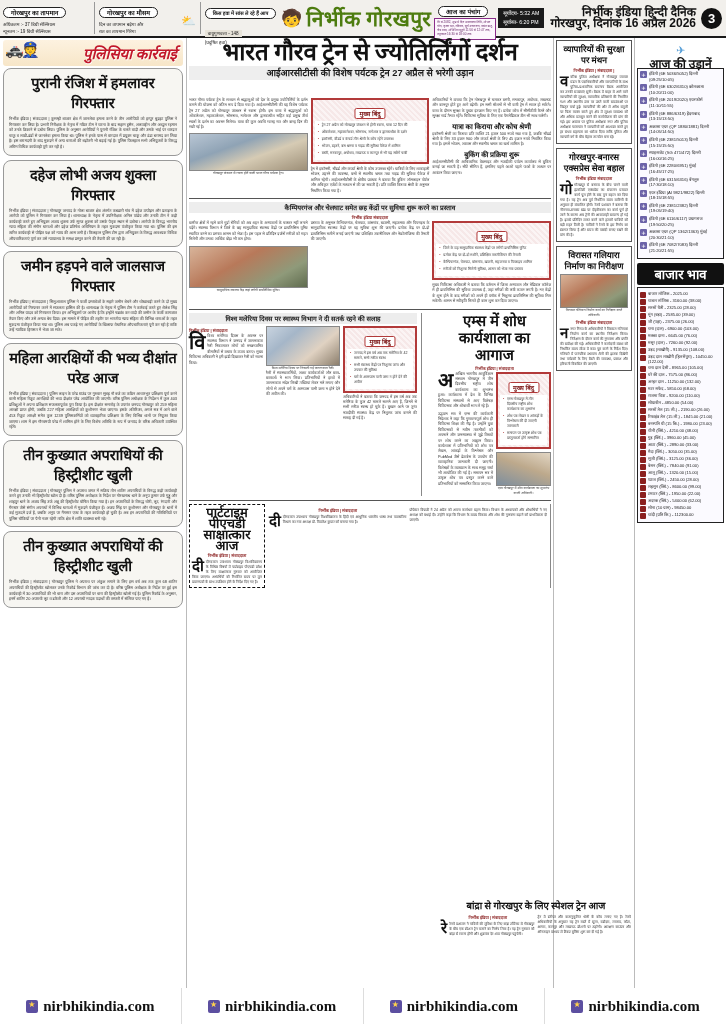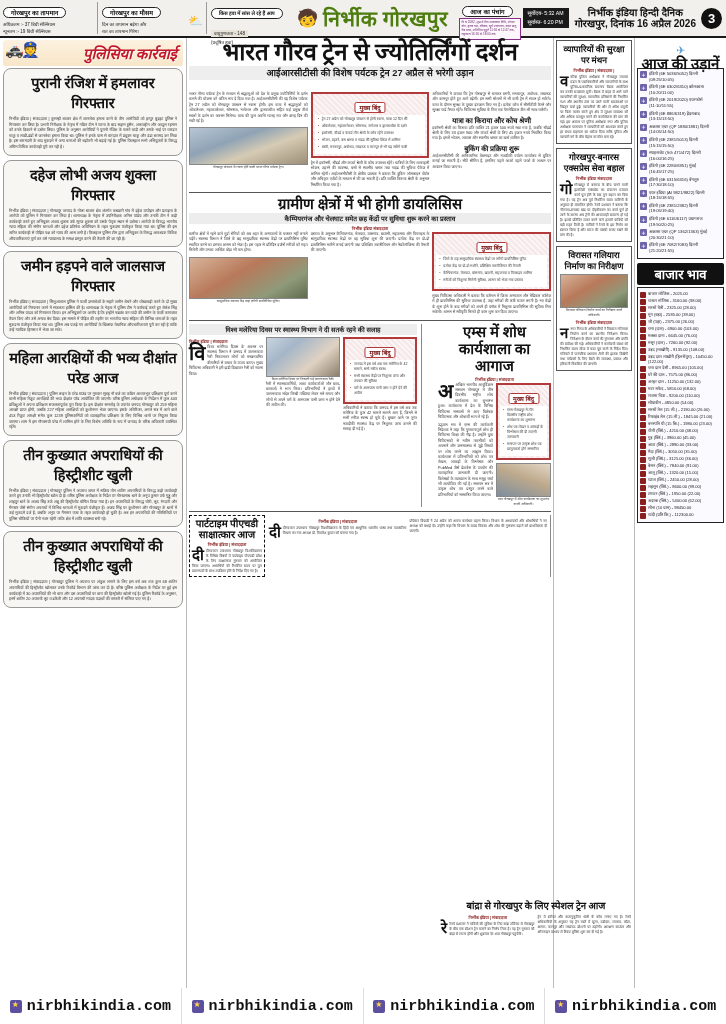--- a/index.html
+++ b/index.html
@@ -37,21 +37,21 @@
   }
   .boy { font-size: 17px; margin-right: 4px; }
   .panchang-box {
     border: 1px solid #8a2d8a; background:#fdf6fd; padding: 1px 2px;
     font-size: 3.1px; line-height: 4px; color: #6b2d6b; width: 62px; height: 22px; overflow: hidden;
   }
   .sun-box {
     background: #1a1a1a; color: #fff; font-size: 5.2px; line-height: 9px;
     padding: 1px 5px; white-space: nowrap;
   }
-  .brand-right { text-align: center; font-size: 10px; font-weight: bold; color: #111; line-height: 11px; white-space: nowrap; }
+  .brand-right { text-align: right; font-size: 12px; font-weight: bold; color: #111; line-height: 11px; white-space: nowrap; }
   .pageno {
     width: 21px; height: 21px; border-radius: 50%; background: #111; color: #fff;
     font-size: 13px; font-weight: bold; display: flex; align-items: center; justify-content: center;
     margin-left: 5px;
   }
 
   
   .cols { position: absolute; left: 0; top: 38px; width: 726px; height: 950px; display: flex; gap: 0; }
   .col-left   { width: 186px; padding: 2px 3px 0 3px; }
   .col-mid    { width: 368px; padding: 2px 2px 0 2px; border-left: 1px solid #bbb; border-right: 1px solid #bbb;}
@@ -133,21 +133,21 @@
   .ph-cap { font-size: 3.3px; color: #444; text-align: center; line-height: 5px; }
 
   
   .mr-box { border: 1px solid #555; background: #fff; padding: 3px; margin-bottom: 4px; }
   .mr-head { font-family:"Liberation Serif",serif; font-size: 8.6px; font-weight: bold; text-align: center; line-height: 11px; color:#111; }
   .mr-txt { font-size: 3.5px; line-height: 5px; color: #2b2b2b; text-align: justify; margin-top:2px; filter: blur(.15px);}
 
   
   .flight-title-wrap { position: relative; height: 28px; text-align: center; }
   .flight-title {
-    font-family:"Liberation Serif",serif; font-size: 15px; font-weight: bold; color:#111; line-height: 12px;
+    font-family:"Liberation Serif",serif; font-size: 12px; font-weight: bold; color:#111; line-height: 12px;
   }
   .swoosh { color:#5aa0d8; font-size: 11px; }
   .rbox { border: 1px solid #7d77a8; background: #fbfaff; padding: 2px 2px; }
   .frow { display: flex; gap: 2px; align-items: flex-start; margin-bottom: 2px; }
   .fico { width: 7px; height: 7px; flex: 0 0 7px; background:#6c63a8; color:#fff; font-size:5px;
           display:flex; align-items:center; justify-content:center; border-radius:1px; }
   .ftxt { font-size: 4.2px; line-height: 5.6px; color: #222; }
   .bhav-title {
     background: #111; color: #fff; font-family:"Liberation Serif",serif; font-size: 13px;
     font-weight: bold; text-align: center; padding: 2px 0; margin: 4px 0 2px; border-radius:2px;
@@ -156,21 +156,21 @@
   .bico { width: 6px; height: 6px; flex:0 0 6px; background:#8b1f1f; border-radius:1px; margin-top:1px;}
   .btxt { font-size: 4.1px; line-height: 5.6px; color:#222; }
   .rdark { border:1px solid #222; }
 
   
   .footer { position:absolute; left:0; top:988px; width:726px; height:36px; display:flex; }
   .fcell { flex:1; display:flex; align-items:center; justify-content:center; gap:5px; border-right:1px solid #ddd; }
   .fcell:last-child { border-right:none; }
   .flogo { width:12px; height:13px; background:#5c4fa0; border-radius:2px; position:relative; }
   .flogo:after { content:"★"; position:absolute; left:2px; top:0; color:#ffd24d; font-size:8px; }
-  .fdom { font-family:Liberation Mono, monospace; font-size:15px; font-weight:bold; color:#111; }
+  .fdom { font-family:Liberation Serif, serif; font-size:15px; font-weight:bold; color:#111; }
   .dotted { border:1.5px dashed #111 !important; }
 </style>
 </head>
 <body>
 
 <div class="page">
 
   <div class="topbar">
 
     <div class="tb-cell" style="width:96px">
@@ -263,21 +263,21 @@
         <div class="lhead">तीन कुख्यात अपराधियों की हिस्ट्रीशीट खुली</div>
         <div class="ltext">निर्भीक इंडिया | संवाददाता | गोरखपुर पुलिस ने अपराध पर अंकुश लगाने के लिए इस वर्ष अब तक कुल 68 शातिर अपराधियों की हिस्ट्रीशीट खोलकर उनके रिकॉर्ड विभाग की जांच कर दी है। वरिष्ठ पुलिस अधीक्षक के निर्देश पर हुई इस कार्यवाही में 30 अपराधियों की भी धारा और दस अपराधियों पर धारा की हिस्ट्रीशीट खोली गई है। पुलिस रिकॉर्ड के अनुसार, इनमें शातिर 20 अपराधी लूट व डकैती और 12 अपराधी मादक पदार्थों की तस्करी में संलिप्त पाए गए हैं।</div>
       </div>
     </div>
 
     <div class="col-mid">
 
       <div class="lead-head">भारत गौरव ट्रेन से ज्योतिर्लिंगों दर्शन</div>
       <div class="lead-sub">आईआरसीटीसी की विशेष पर्यटक ट्रेन 27 अप्रैल से भरेगी उड़ान</div>
 
-      <div class="m-grid" style="margin-top:12px">
+      <div class="m-grid" style="margin-top:18px">
         <div>
           <div class="body-txt">भारत गौरव पर्यटक ट्रेन के माध्यम से श्रद्धालुओं को देश के प्रमुख ज्योतिर्लिंगों के दर्शन कराने की योजना को अंतिम रूप दे दिया गया है। आईआरसीटीसी की यह विशेष पर्यटक ट्रेन 27 अप्रैल को गोरखपुर जंक्शन से रवाना होगी। इस यात्रा में श्रद्धालुओं को ओंकारेश्वर, महाकालेश्वर, सोमनाथ, नागेश्वर और द्वारकाधीश सहित कई प्रमुख तीर्थ स्थलों के दर्शन का अवसर मिलेगा। यात्रा की कुल अवधि ग्यारह रात और बारह दिन की रखी गई है।</div>
           <div class="photo ph-a" style="height:38px;margin-top:3px"></div>
           <div class="ph-cap">गोरखपुर जंक्शन से रवाना होने वाली भारत गौरव पर्यटक ट्रेन।</div>
         </div>
         <div>
           <div class="mb-box">
             <div class="mb-title">मुख्य बिंदु</div>
             <div class="mb-inner">
               <div class="mb-item">ट्रेन 27 अप्रैल को गोरखपुर जंक्शन से होगी रवाना, यात्रा 12 दिन की</div>
@@ -292,21 +292,20 @@
         <div>
           <div class="body-txt">अधिकारियों ने बताया कि ट्रेन गोरखपुर से चलकर बस्ती, मनकापुर, अयोध्या, लखनऊ और कानपुर होते हुए आगे बढ़ेगी। इन सभी स्टेशनों से भी यात्री ट्रेन में सवार हो सकेंगे। यात्रा के दौरान सुरक्षा के पुख्ता इंतजाम किए गए हैं। प्रत्येक कोच में सीसीटीवी कैमरे और सुरक्षा गार्ड तैनात रहेंगे। चिकित्सा सुविधा के लिए एक पैरामेडिकल टीम भी साथ चलेगी।</div>
           <div class="sec-head" style="font-size:7px;line-height:9px;margin-top:3px">यात्रा का किराया और कोच श्रेणी</div>
           <div class="body-txt">इकॉनमी श्रेणी का किराया प्रति व्यक्ति 21 हजार 500 रुपये रखा गया है, जबकि स्टैंडर्ड श्रेणी के लिए 33 हजार 900 और कंफर्ट श्रेणी के लिए 45 हजार रुपये निर्धारित किया गया है। इसमें भोजन, आवास और स्थानीय भ्रमण का खर्च शामिल है।</div>
           <div class="sec-head" style="font-size:7px;line-height:9px;margin-top:3px">बुकिंग की प्रक्रिया शुरू</div>
           <div class="body-txt">आईआरसीटीसी की आधिकारिक वेबसाइट और नजदीकी पर्यटन कार्यालय से बुकिंग कराई जा सकती है। सीटें सीमित हैं, इसलिए पहले आओ पहले पाओ के आधार पर आवंटन किया जाएगा।</div>
         </div>
       </div>
 
       <div style="border-top:1px solid #555;margin-top:4px;padding-top:3px">
-        <div class="sec-head">ग्रामीण क्षेत्रों में भी होगी डायलिसिस</div>
         <div class="sec-sub">कैम्पियरगंज और चेलघाट समेत छह केंद्रों पर सुविधा शुरू करने का प्रस्ताव</div>
         <div class="byline">निर्भीक इंडिया संवाददाता</div>
         <div class="m-grid">
           <div>
             <div class="body-txt">ग्रामीण क्षेत्रों में रहने वाले गुर्दा रोगियों को अब शहर के अस्पतालों के चक्कर नहीं लगाने पड़ेंगे। स्वास्थ्य विभाग ने जिले के छह सामुदायिक स्वास्थ्य केंद्रों पर डायलिसिस यूनिट स्थापित करने का प्रस्ताव शासन को भेजा है। इस पहल से प्रतिदिन दर्जनों मरीजों को राहत मिलेगी और उनका आर्थिक बोझ भी कम होगा।</div>
             <div class="photo ph-b" style="height:42px;margin-top:3px"></div>
             <div class="ph-cap">सामुदायिक स्वास्थ्य केंद्र जहां लगेगी डायलिसिस यूनिट।</div>
           </div>
           <div>
             <div class="body-txt">प्रस्ताव के अनुसार कैम्पियरगंज, चेलघाट, बांसगांव, खजनी, सहजनवा और पिपराइच के सामुदायिक स्वास्थ्य केंद्रों पर यह सुविधा शुरू की जाएगी। प्रत्येक केंद्र पर दो-दो डायलिसिस मशीनें लगाई जाएंगी तथा प्रशिक्षित तकनीशियन और नेफ्रोलॉजिस्ट की तैनाती की जाएगी।</div>
@@ -373,21 +372,21 @@
               </div>
               <div class="photo ph-d" style="height:34px;margin-top:3px"></div>
               <div class="ph-cap">एम्स गोरखपुर में शोध कार्यशाला का शुभारंभ करतीं अधिकारी।</div>
             </div>
           </div>
         </div>
       </div>
 
       <div style="border-top:1px solid #555;margin-top:4px;padding-top:3px;display:flex;gap:4px">
         <div class="dotted" style="flex:0 0 76px;border:1.5px dashed #111;padding:2px">
-          <div class="mr-head" style="font-size:10px">पार्टटाइम पीएचडी साक्षात्कार आज</div>
+          <div class="mr-head" style="font-size:13px">पार्टटाइम पीएचडी साक्षात्कार आज</div>
           <div class="byline">निर्भीक इंडिया | संवाददाता</div>
           <div class="mr-txt"><span class="dropcap" style="font-size:15px;line-height:13px">दी</span><span>दीनदयाल उपाध्याय गोरखपुर विश्वविद्यालय के विभिन्न विषयों में पार्टटाइम पीएचडी प्रवेश के लिए साक्षात्कार गुरुवार को आयोजित किया जाएगा। अभ्यर्थियों को निर्धारित समय पर मूल प्रमाणपत्रों के साथ उपस्थित होने के निर्देश दिए गए हैं।</span></div>
         </div>
         <div style="flex:1;border-right:1px solid #888;padding-right:3px">
           <div class="m-grid" style="margin-top:2px">
             <div>
               <div class="byline">निर्भीक इंडिया | संवाददाता</div>
               <div class="mr-txt"><span class="dropcap" style="font-size:15px;line-height:13px">दी</span><span>दीनदयाल उपाध्याय गोरखपुर विश्वविद्यालय के हिंदी एवं आधुनिक भारतीय भाषा तथा पत्रकारिता विभाग का नया अध्यक्ष प्रो. विमलेश कुमार को बनाया गया है।</span></div>
             </div>
             <div>

